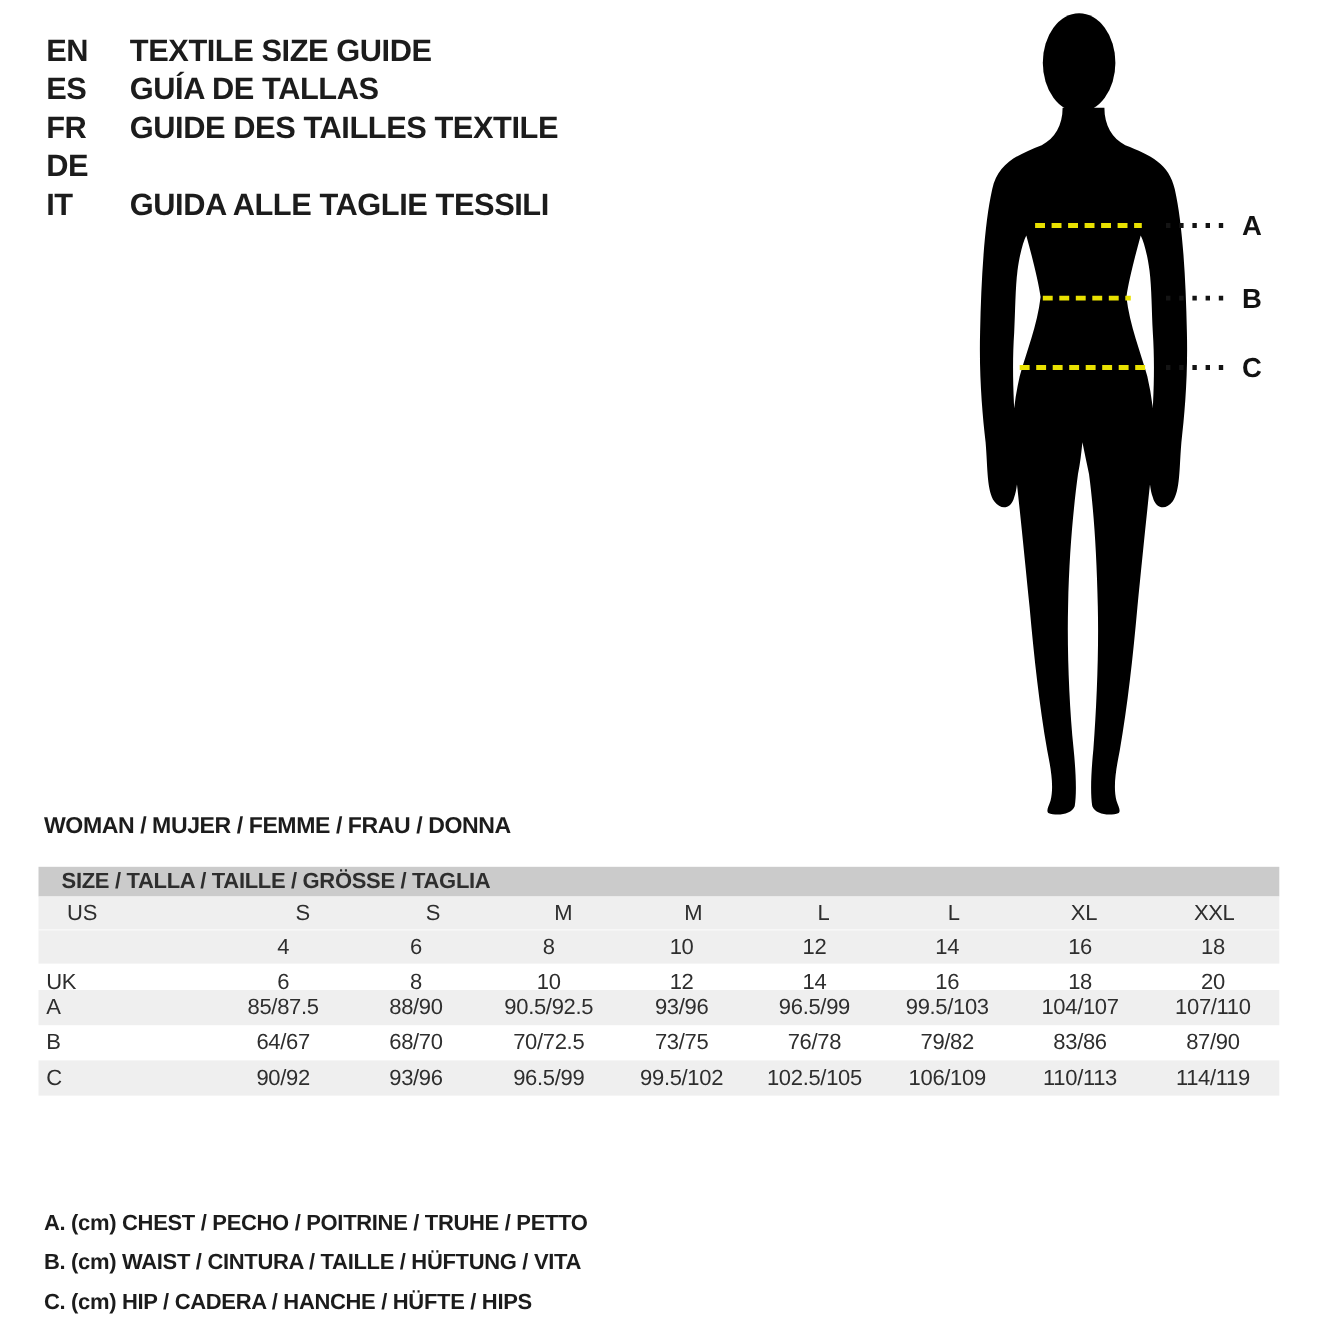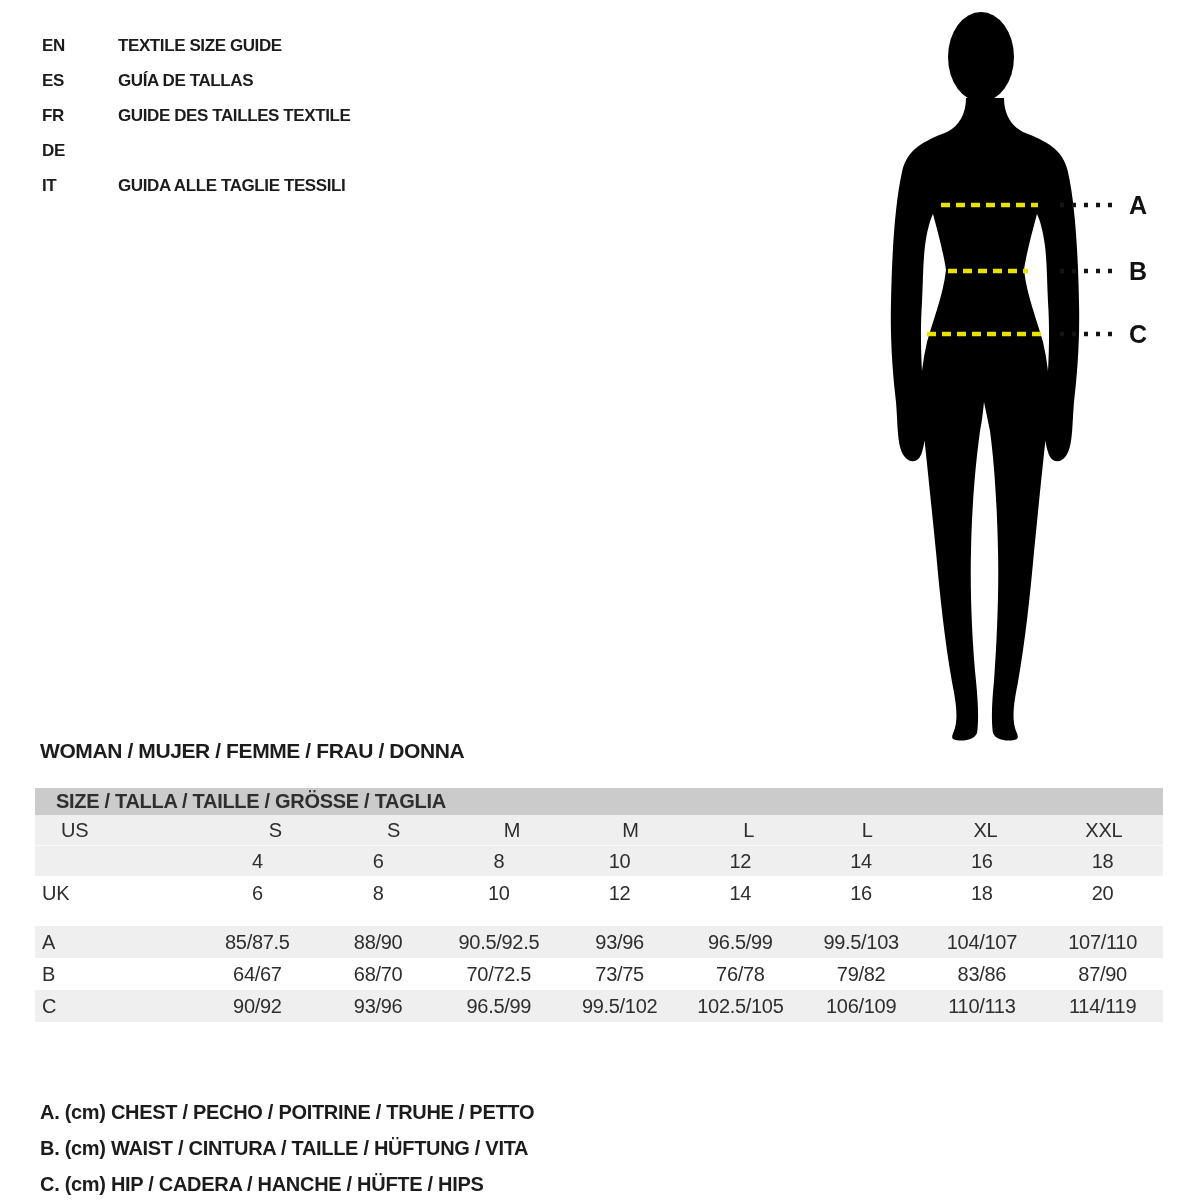--- a/index.html
+++ b/index.html
@@ -18,21 +18,21 @@
     color:var(--text-dark);
   }
   .page{position:absolute;inset:0;}
 
   
   .lang-list{
     position:absolute;left:42px;top:28px;margin:0;padding:0;list-style:none;
   }
   .lang-list li{
     height:35px;line-height:35px;display:flex;
-    font-size:17px;font-weight:bold;letter-spacing:-0.4px;white-space:nowrap;
+    font-size:28px;font-weight:bold;letter-spacing:-0.4px;white-space:nowrap;
   }
   .lang-list .code{width:76px;flex:0 0 76px;}
 
   
   .figure{position:absolute;left:850px;top:0;}
   .yline{stroke:var(--measure-yellow);stroke-width:4.5;stroke-dasharray:9 6;fill:none;}
   .kline{stroke:var(--leader-color);stroke-width:4.5;stroke-dasharray:4 8;fill:none;}
   .mlabel{font-family:"Liberation Sans",sans-serif;font-size:25px;font-weight:600;fill:#121212;}
   .sil{fill:#000000;}
 
@@ -52,21 +52,21 @@
   .trow{
     display:grid;grid-template-columns:162px repeat(8,1fr);
     color:var(--text-table);font-size:20px;letter-spacing:-0.3px;
   }
   .trow .lbl{text-align:left;padding-left:7px;}
   .trow .val{text-align:center;}
   .shade{background:var(--stripe-bg);}
   .r0{height:37px;line-height:37px;}
   .r1{height:30px;line-height:30px;padding-left:19px;}
   .r2{height:30px;line-height:30px;border-top:1px solid rgba(255,255,255,0.7);}
-  .r3{height:50px;line-height:35px;}
+  .r3{height:24px;line-height:35px;}
   .r4{height:32px;line-height:32px;}
   .r5{height:32px;line-height:32px;}
   .r6{height:32px;line-height:32px;}
 
   
   .legend{position:absolute;left:40px;top:1094px;}
   .legend div{
     height:36px;line-height:36px;font-size:20px;font-weight:bold;
     letter-spacing:-0.3px;white-space:nowrap;
   }

